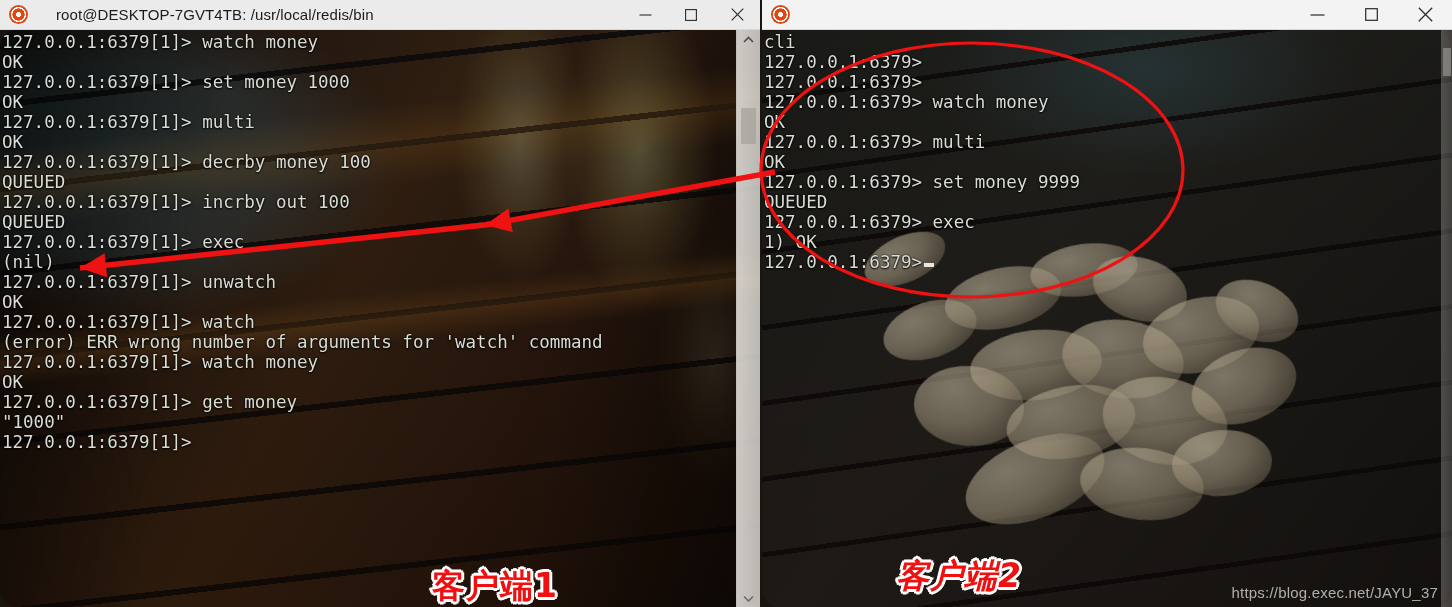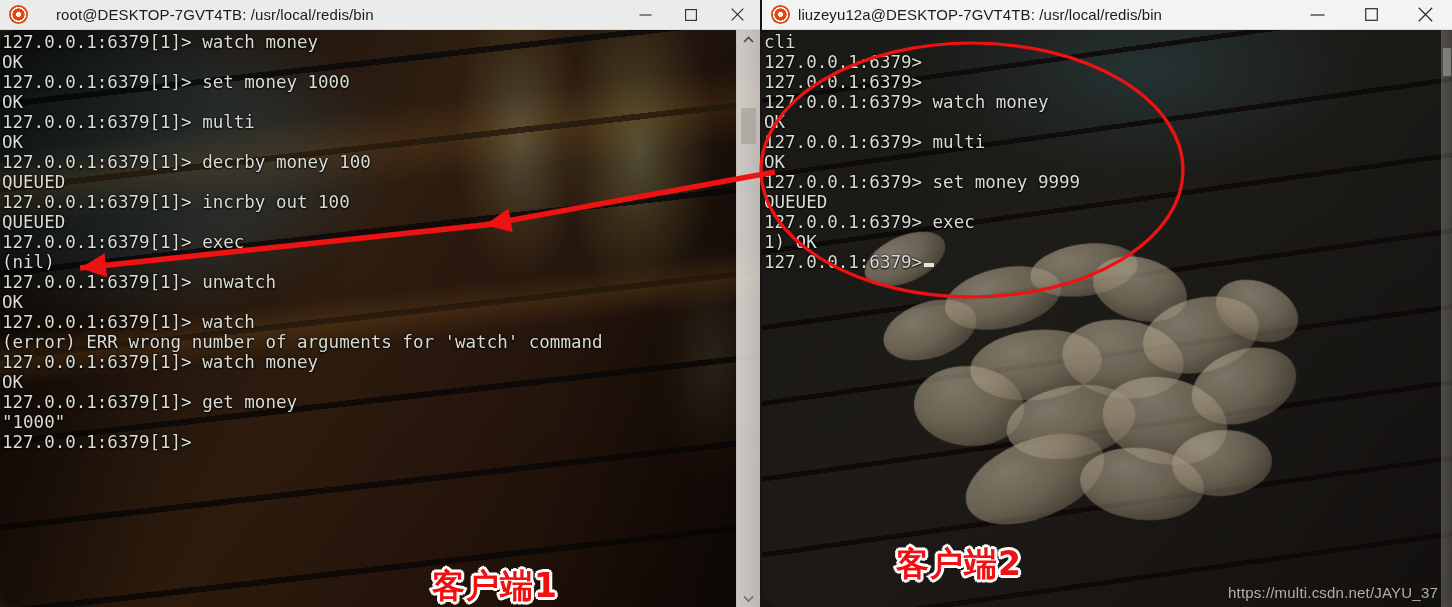--- a/index.html
+++ b/index.html
@@ -202,21 +202,21 @@
     -webkit-text-stroke: 3px #ffffff;
     paint-order: stroke fill;
     text-shadow:
       -2px -2px 0 #fff,  2px -2px 0 #fff,
       -2px  2px 0 #fff,  2px  2px 0 #fff,
        0   -3px 0 #fff,  0    3px 0 #fff,
       -3px  0   0 #fff,  3px  0   0 #fff;
     margin-top: 46px;
   }
   #label-client1 { left: 432px; top: 518px; }
-  #label-client2 { left: 896px; top: 496px; }
+  #label-client2 { left: 896px; top: 508px; font-style: italic; }
 
   #watermark {
     position: absolute;
     right: 14px; bottom: 6px;
     z-index: 62;
     font-family: "Liberation Sans", sans-serif;
     font-size: 15px;
     color: rgba(215,212,206,0.80);
     letter-spacing: 0.2px;
   }
@@ -292,21 +292,20 @@
     </div>
     <div class="lines" id="lines-right"><div class="ln">cli</div><div class="ln">127.0.0.1:6379&gt;</div><div class="ln">127.0.0.1:6379&gt;</div><div class="ln">127.0.0.1:6379&gt; watch money</div><div class="ln">OK</div><div class="ln">127.0.0.1:6379&gt; multi</div><div class="ln">OK</div><div class="ln">127.0.0.1:6379&gt; set money 9999</div><div class="ln">QUEUED</div><div class="ln">127.0.0.1:6379&gt; exec</div><div class="ln">1) OK</div><div class="ln">127.0.0.1:6379&gt;<span class="cursor"></span></div></div>
   </div>
 
   <div class="scrollbar" id="sb-right">
     <div class="sb-thumb"></div>
   </div>
 
   <div class="titlebar">
     <div class="tb-icon"></div>
-    <div class="tb-title">liuzeyu12a@DESKTOP-7GVT4TB: /usr/local/redis/bin</div>
     <div class="tb-ctrls">
       <div class="tb-btn">
         <svg width="15" height="11" viewBox="0 0 15 11">
             <path d="M0.5 6 H14.5" stroke="#2b2b2b" stroke-width="1.2"></path>
           </svg>
       </div>
       <div class="tb-btn">
         <svg width="13" height="13" viewBox="0 0 13 13">
             <rect x="0.7" y="0.7" width="11.6" height="11.6" stroke="#2b2b2b" stroke-width="1.2" fill="none"></rect>
           </svg>
@@ -324,13 +323,13 @@
   <ellipse id="anno-ellipse" fill="none" stroke="#ee1212" stroke-width="3.2" cx="972" cy="170" rx="211" ry="127"></ellipse>
   <g>
     <polyline id="anno-arrow-line" fill="none" stroke="#ee1212" stroke-width="5.5" stroke-linejoin="round" points="775,172 485,225 80,268"></polyline>
     <polygon id="anno-head-mid" fill="#ee1212" points="485,225 508.4261944539691,208.56056529546024 512.7265530172382,232.09082913221565"></polygon>
     <polygon id="anno-head-end" fill="#ee1212" points="80,268 104.59195276843278,253.361780878974 107.11741263946544,277.1480889666072"></polygon>
   </g>
 </svg>
 
 <div class="cn-label" id="label-client1">客户端1</div>
 <div class="cn-label" id="label-client2">客户端2</div>
-<div id="watermark">https://multi.csdn.net/JAYU_37</div>
+<div id="watermark">https://blog.exec.net/JAYU_37</div>
 
 </body></html>

